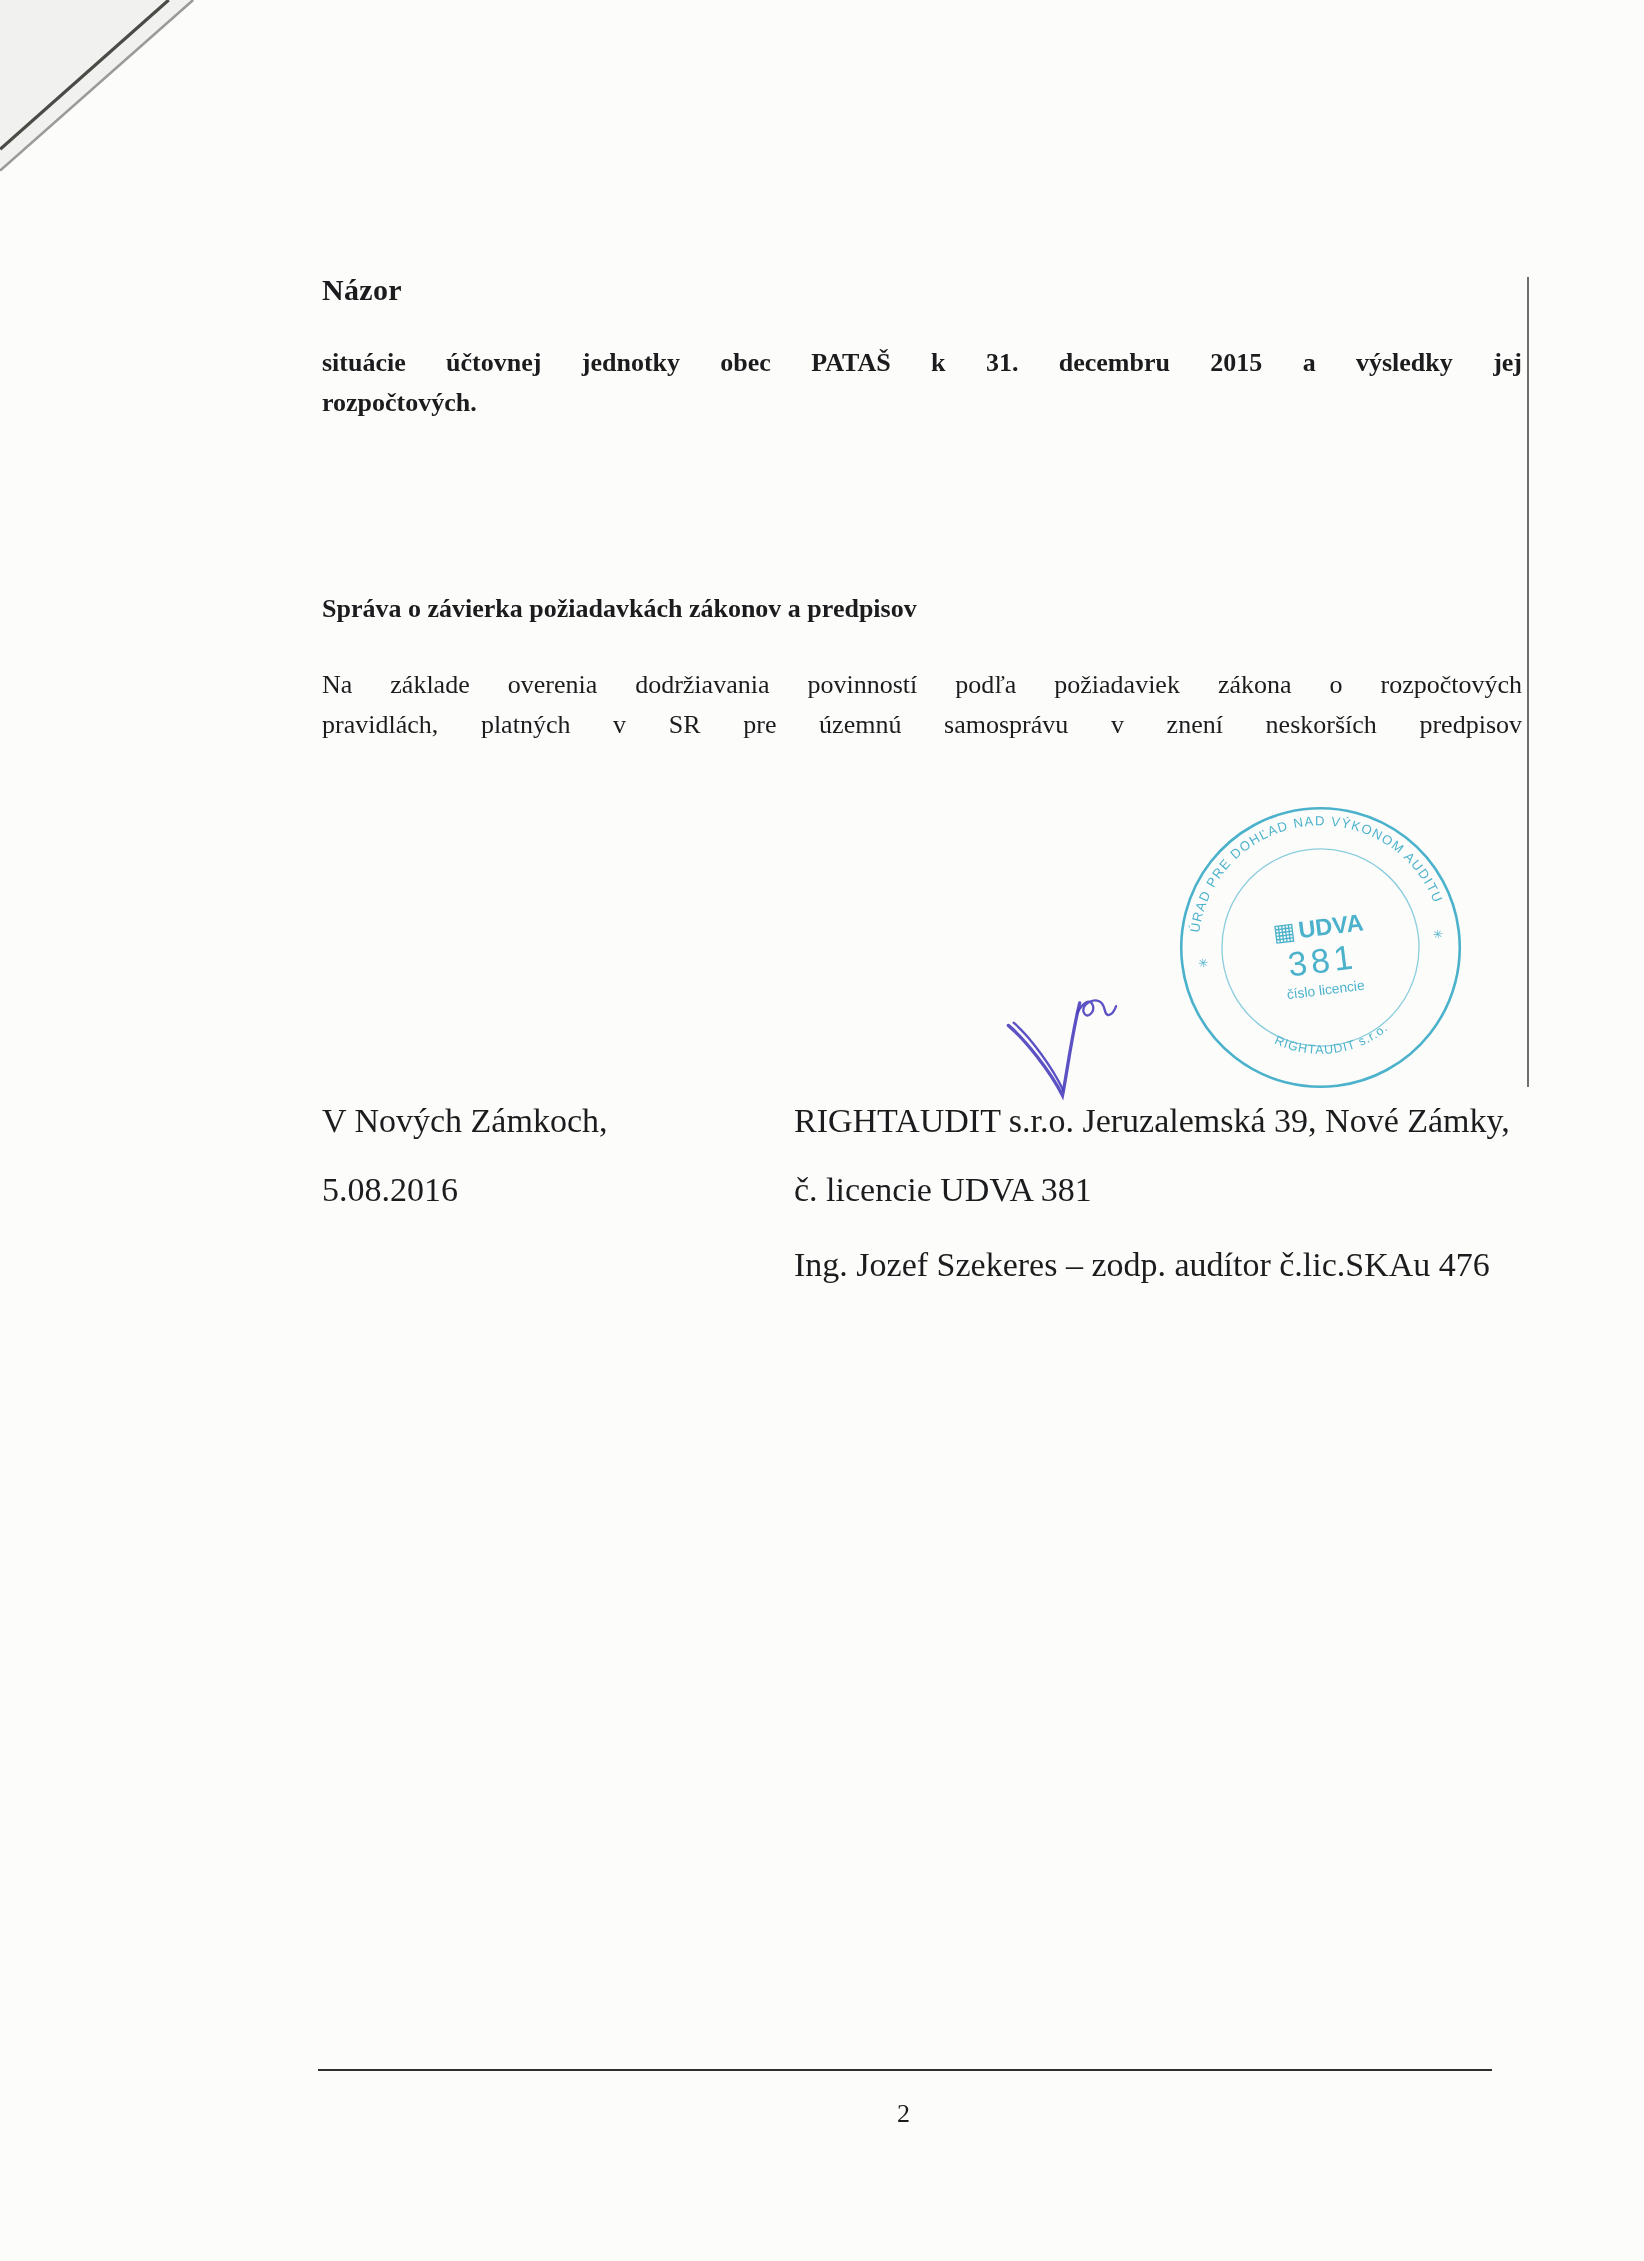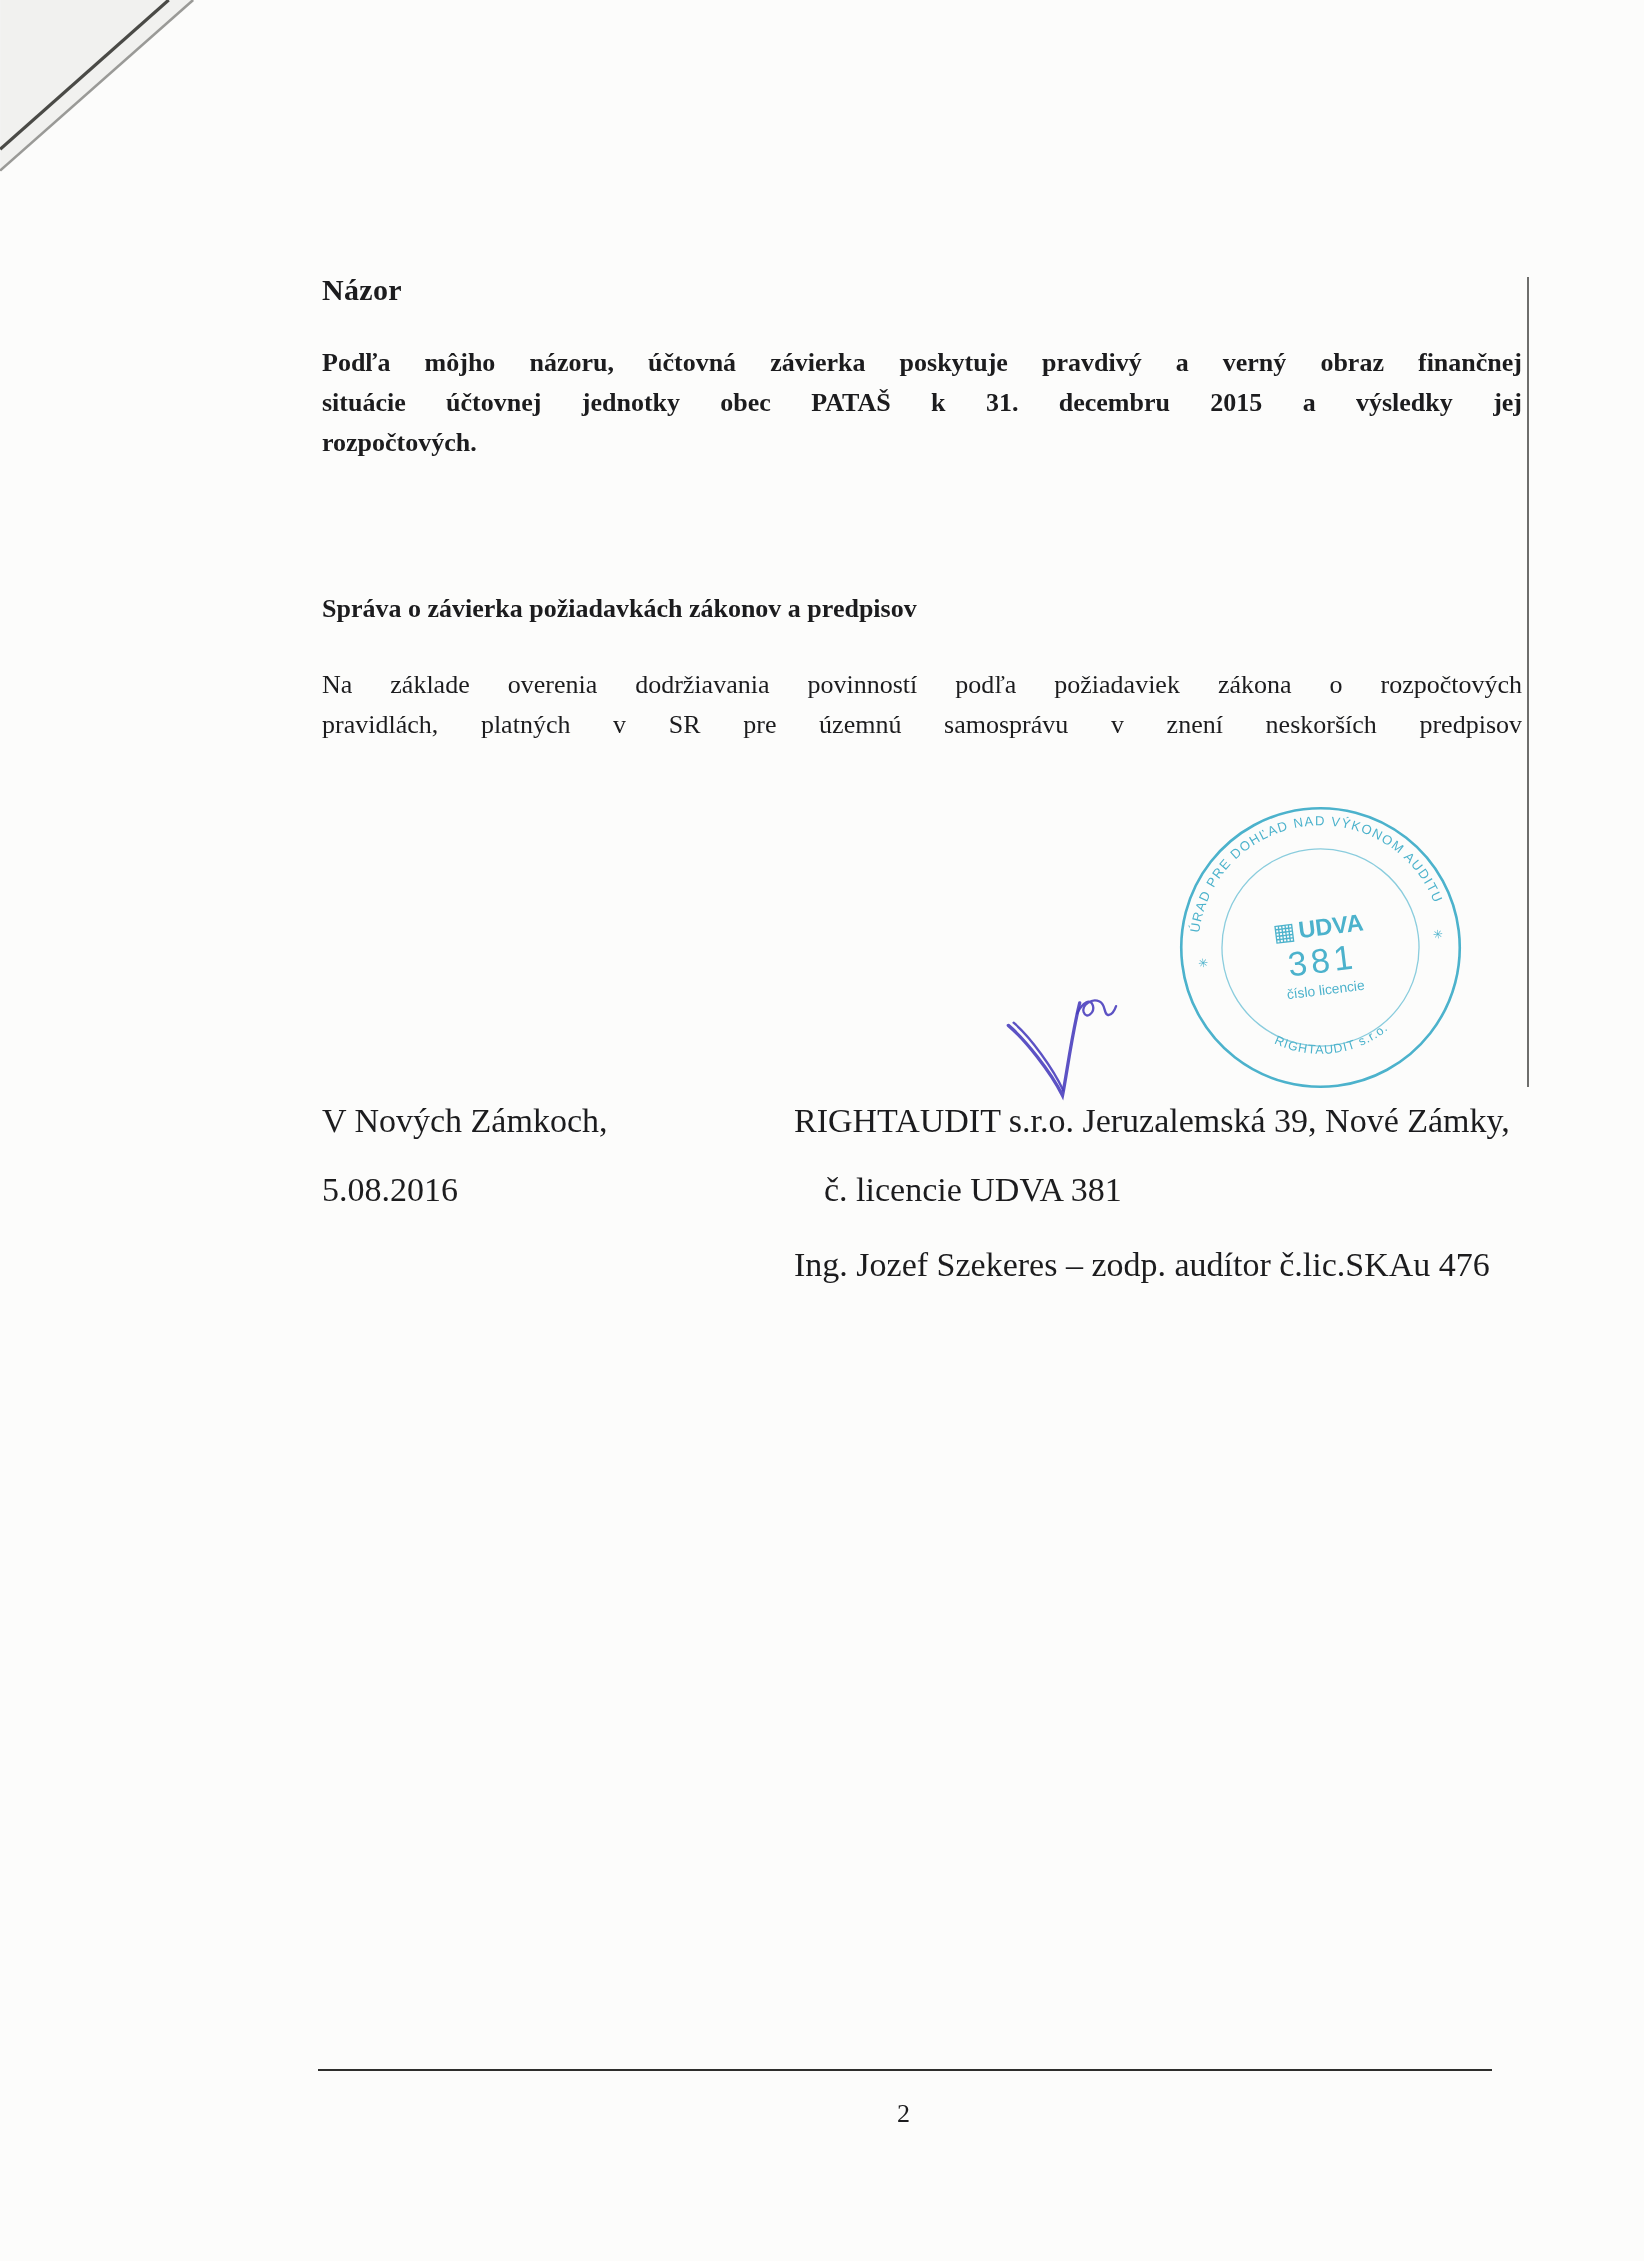--- a/index.html
+++ b/index.html
@@ -44,21 +44,20 @@
     <polygon points="0,0 300,0 0,265" fill="#f1f1ef"></polygon>
     <line x1="300" y1="0" x2="0" y2="265" stroke="#9a9a97" stroke-width="4"></line>
     <line x1="262" y1="0" x2="0" y2="232" stroke="#4a4a46" stroke-width="5"></line>
   </svg>
 
   <div class="abs vline" style="left:1527px;top:277px;height:810px;"></div>
 
   <div class="abs h1" style="left:322px;top:273px;">Názor</div>
 
   <div class="abs para bold" style="left:322px;top:343px;">
-      <div class="jline">Podľa môjho názoru, účtovná závierka poskytuje pravdivý a verný obraz finančnej</div>
       <div class="jline">situácie účtovnej jednotky obec PATAŠ k 31. decembru 2015 a výsledky jej</div>
       <div class="jline last">rozpočtových.</div>
     </div>
 
   <div class="abs h2" style="left:322px;top:594px;">Správa o závierka požiadavkách zákonov a predpisov</div>
 
   <div class="abs para" style="left:322px;top:665px;">
       <div class="jline">Na základe overenia dodržiavania povinností podľa požiadaviek zákona o rozpočtových</div>
       <div class="jline">pravidlách, platných v SR pre územnú samosprávu v znení neskorších predpisov</div>
     </div>
@@ -88,21 +87,21 @@
   <svg class="abs" style="left:995px;top:991px;" width="180" height="119" viewBox="0 0 260 180">
     <path class="sig-path" d="M 14,52 C 40,74 78,122 96,158 C 102,128 110,66 122,18"></path>
     <path class="sig-path thin" d="M 22,48 C 48,70 82,118 97,150"></path>
     <path class="sig-path thin" d="M 118,34 c 8,-16 20,-24 24,-12 c 3,10 -10,22 -14,10 c -3,-10 12,-22 24,-16 c 10,5 6,18 12,20 c 6,2 11,-7 13,-13"></path>
   </svg>
 
   <div class="abs signoff" style="left:322px;top:1102px;">V Nových Zámkoch,</div>
   <div class="abs signoff" style="left:794px;top:1102px;">RIGHTAUDIT s.r.o. Jeruzalemská 39, Nové Zámky,</div>
 
   <div class="abs signoff" style="left:322px;top:1171px;">5.08.2016</div>
-  <div class="abs signoff" style="left:824px;top:1171px;">č. licencie UDVA 381</div>
+  <div class="abs signoff" style="left:794px;top:1171px;">č. licencie UDVA 381</div>
 
   <div class="abs signoff" style="left:794px;top:1246px;">Ing. Jozef Szekeres – zodp. audítor č.lic.SKAu 476</div>
 
   <div class="abs rule" style="left:318px;top:2069px;width:1174px;"></div>
   <div class="abs pagenum" style="left:897px;top:2099px;">2</div>
 
 </div>
 
 
 </body></html>

